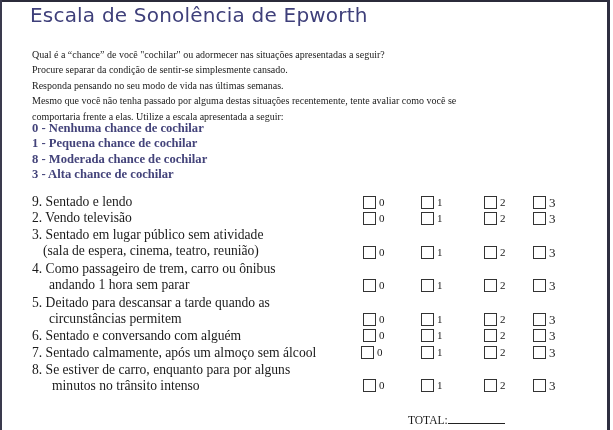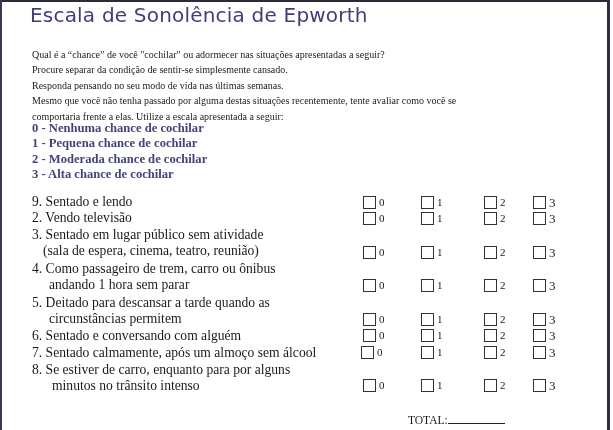--- a/index.html
+++ b/index.html
@@ -61,21 +61,21 @@
   <div>Qual é a “chance” de você "cochilar" ou adormecer nas situações apresentadas a seguir?</div>
   <div>Procure separar da condição de sentir-se simplesmente cansado.</div>
   <div>Responda pensando no seu modo de vida nas últimas semanas.</div>
   <div>Mesmo que você não tenha passado por alguma destas situações recentemente, tente avaliar como você se</div>
   <div>comportaria frente a elas. Utilize a escala apresentada a seguir:</div>
 </div>
 
 <div class="scale">
   <div>0 - Nenhuma chance de cochilar</div>
   <div>1 - Pequena chance de cochilar</div>
-  <div>2 - Moderada chance de cochilar</div>
+  <div>8 - Moderada chance de cochilar</div>
   <div>3 - Alta chance de cochilar</div>
 </div>
 
 <div class="item-label" style="top:194px">
   <span>9. Sentado e lendo</span>
 </div>
 <div class="item-label" style="top:210px">
   <span>2. Vendo televisão</span>
 </div>
 <div class="item-label" style="top:227px">

